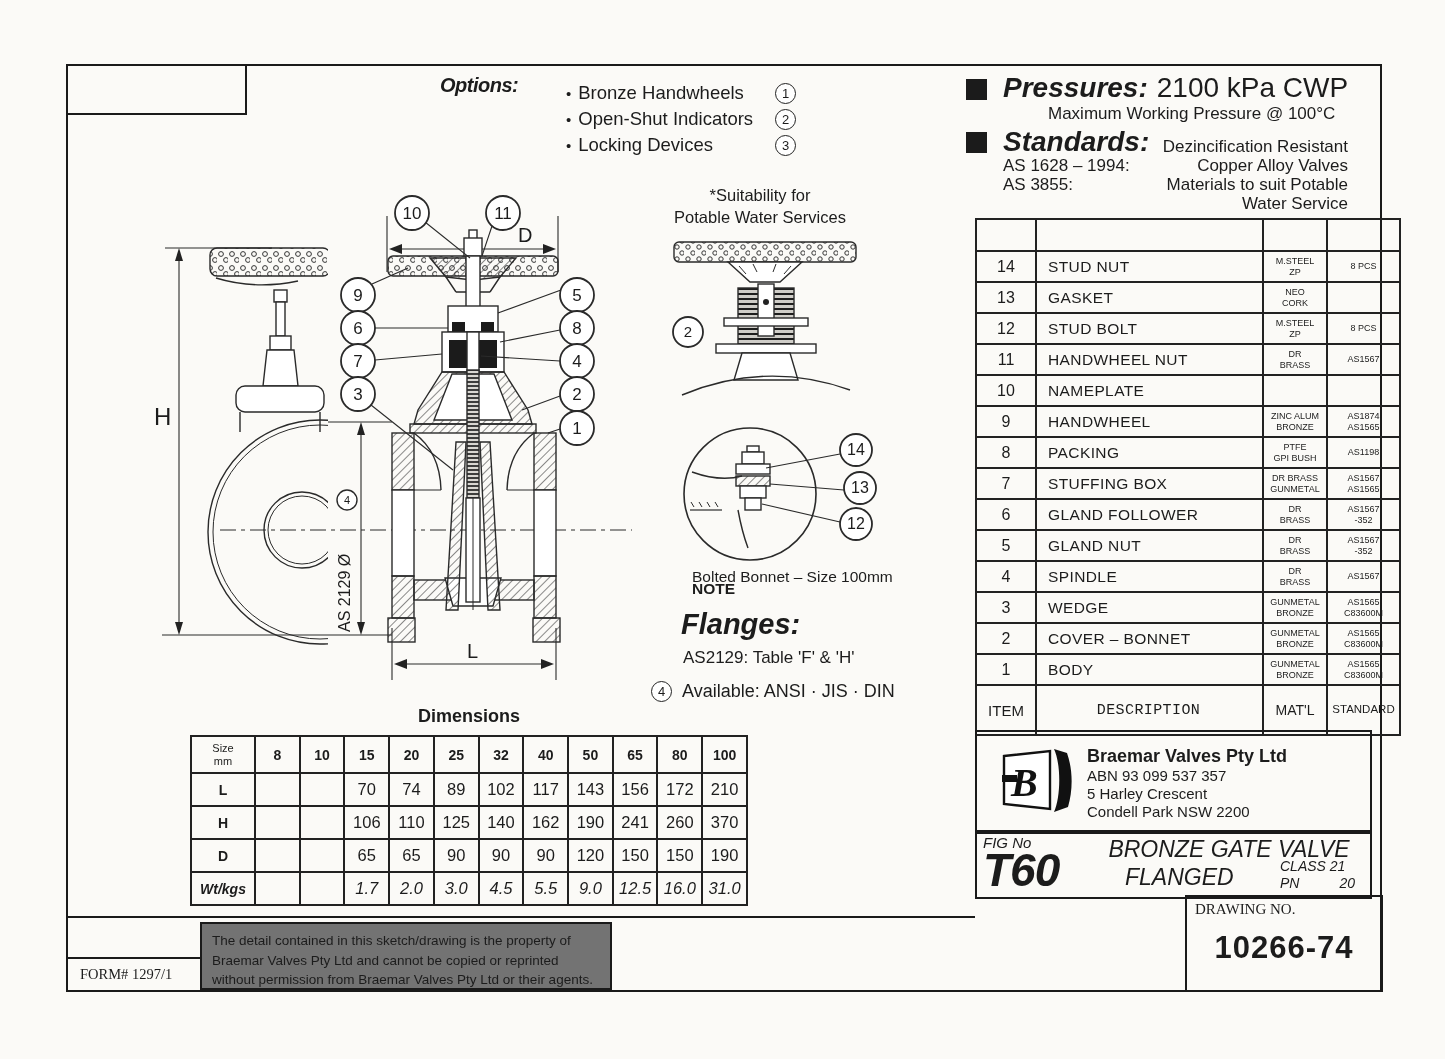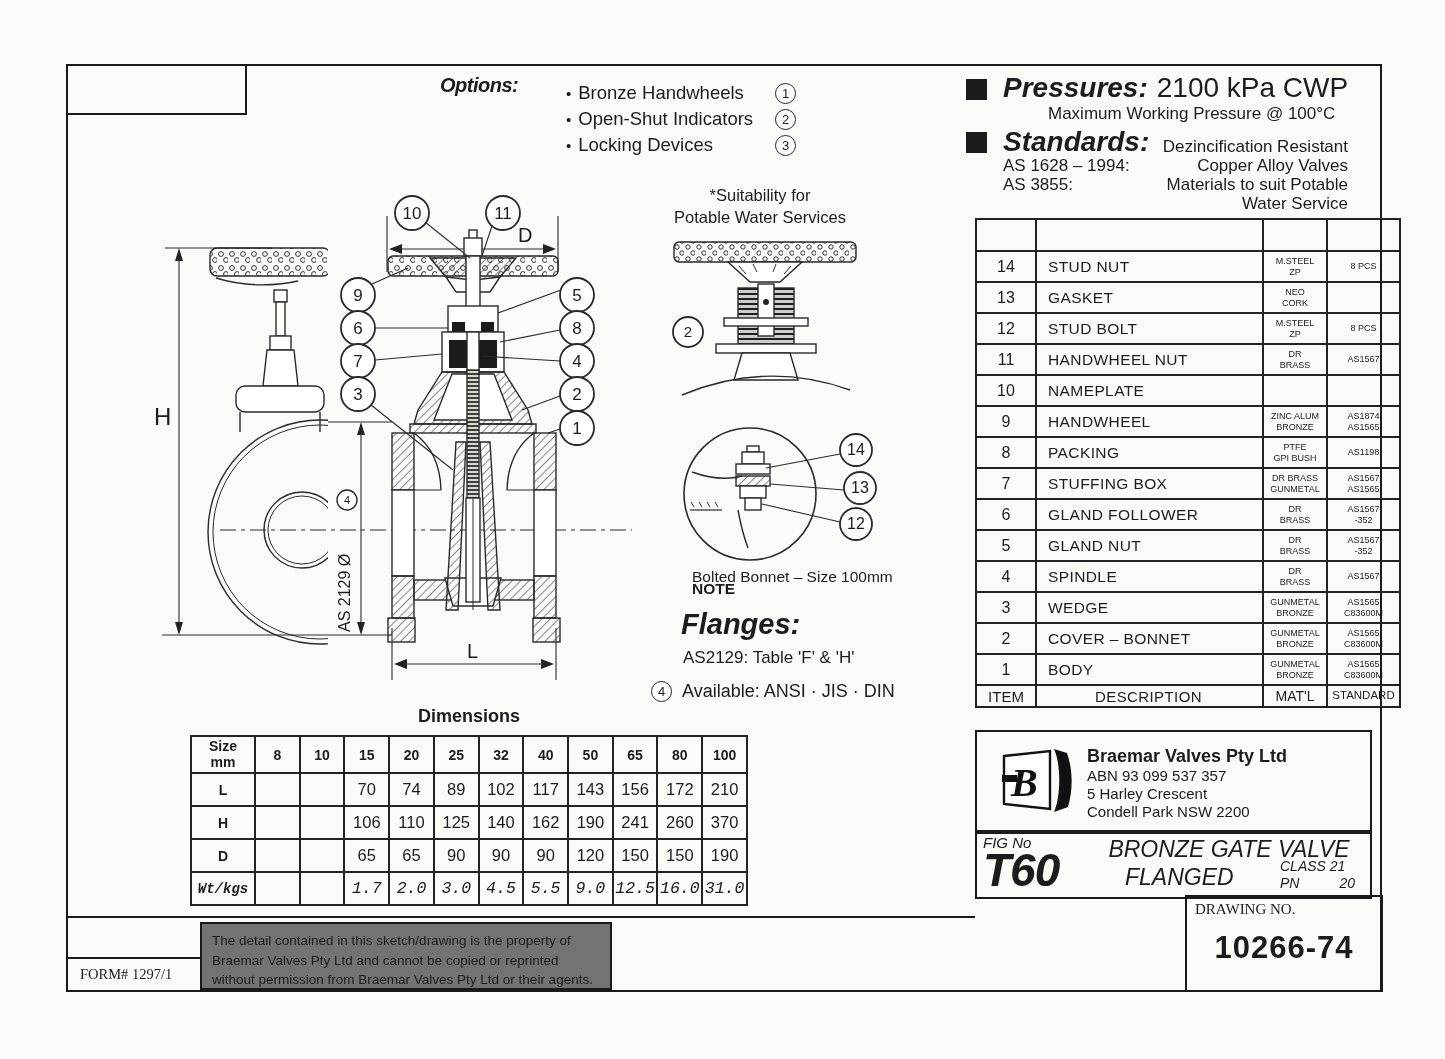--- a/index.html
+++ b/index.html
@@ -15,35 +15,35 @@
   
   table{border-collapse:collapse;}
   #parts-table{width:397px;table-layout:fixed;}
   #parts-table td,#parts-table th{border:2px solid #222;padding:0 2px;overflow:hidden;}
   #parts-table .c-item{width:54px;text-align:center;font-size:16px;}
   #parts-table .c-desc{width:212px;text-align:left;padding-left:11px;font-size:15.5px;letter-spacing:.4px;}
   #parts-table .c-matl{width:58px;text-align:center;font-size:9px;line-height:1.15;white-space:pre-line;}
   #parts-table .c-std{width:67px;text-align:center;font-size:9px;line-height:1.15;white-space:pre-line;}
   #parts-table tr{height:31px;}
   #parts-table tr.empty-row{height:32px;}
-  #parts-table tr.footer-row{height:22px;}
+  #parts-table tr.footer-row{height:50px;}
   #parts-table tr.footer-row .c-item{font-size:15px;}
-  #parts-table tr.footer-row .c-desc{text-align:center;font-size:15px;padding-left:0;}
+  #parts-table tr.footer-row .c-desc{text-align:center;font-size:15px;padding-left:0;font-family:Liberation Mono, monospace;}
   #parts-table tr.footer-row .c-matl{font-size:14px;}
   #parts-table tr.footer-row .c-std{font-size:11.5px;}
   
   #dims-table{width:558px;table-layout:fixed;}
   #dims-table th,#dims-table td{border:2px solid #222;text-align:center;overflow:hidden;}
-  #dims-table .corner{width:60px;font-size:14px;line-height:1.1;white-space:pre-line;font-weight:bold;margin-left:20px;}
+  #dims-table .corner{width:60px;font-size:11px;line-height:1.1;white-space:pre-line;font-weight:normal;margin-left:20px;}
   #dims-table thead th{font-size:14px;}
   #dims-table tbody th{font-size:14px;}
   #dims-table td{font-size:16.5px;}
   #dims-table tr{height:33px;}
   #dims-table tr.head-row{height:37px;}
-  #dims-table tr.wt-row th, #dims-table tr.wt-row td{font-style:italic;font-family:Liberation Mono, monospace;}
+  #dims-table tr.wt-row th, #dims-table tr.wt-row td{font-style:italic;}
   
   #tb-grid{width:210px;table-layout:fixed;}
   #tb-grid td{border:2px solid #1a1a1a;padding:0 4px;height:28px;overflow:hidden;}
   .lbl-serif{font-family:"Liberation Serif",serif;font-size:15px;}
 </style>
 </head>
 <body>
 
 <div id="sheet">
 

